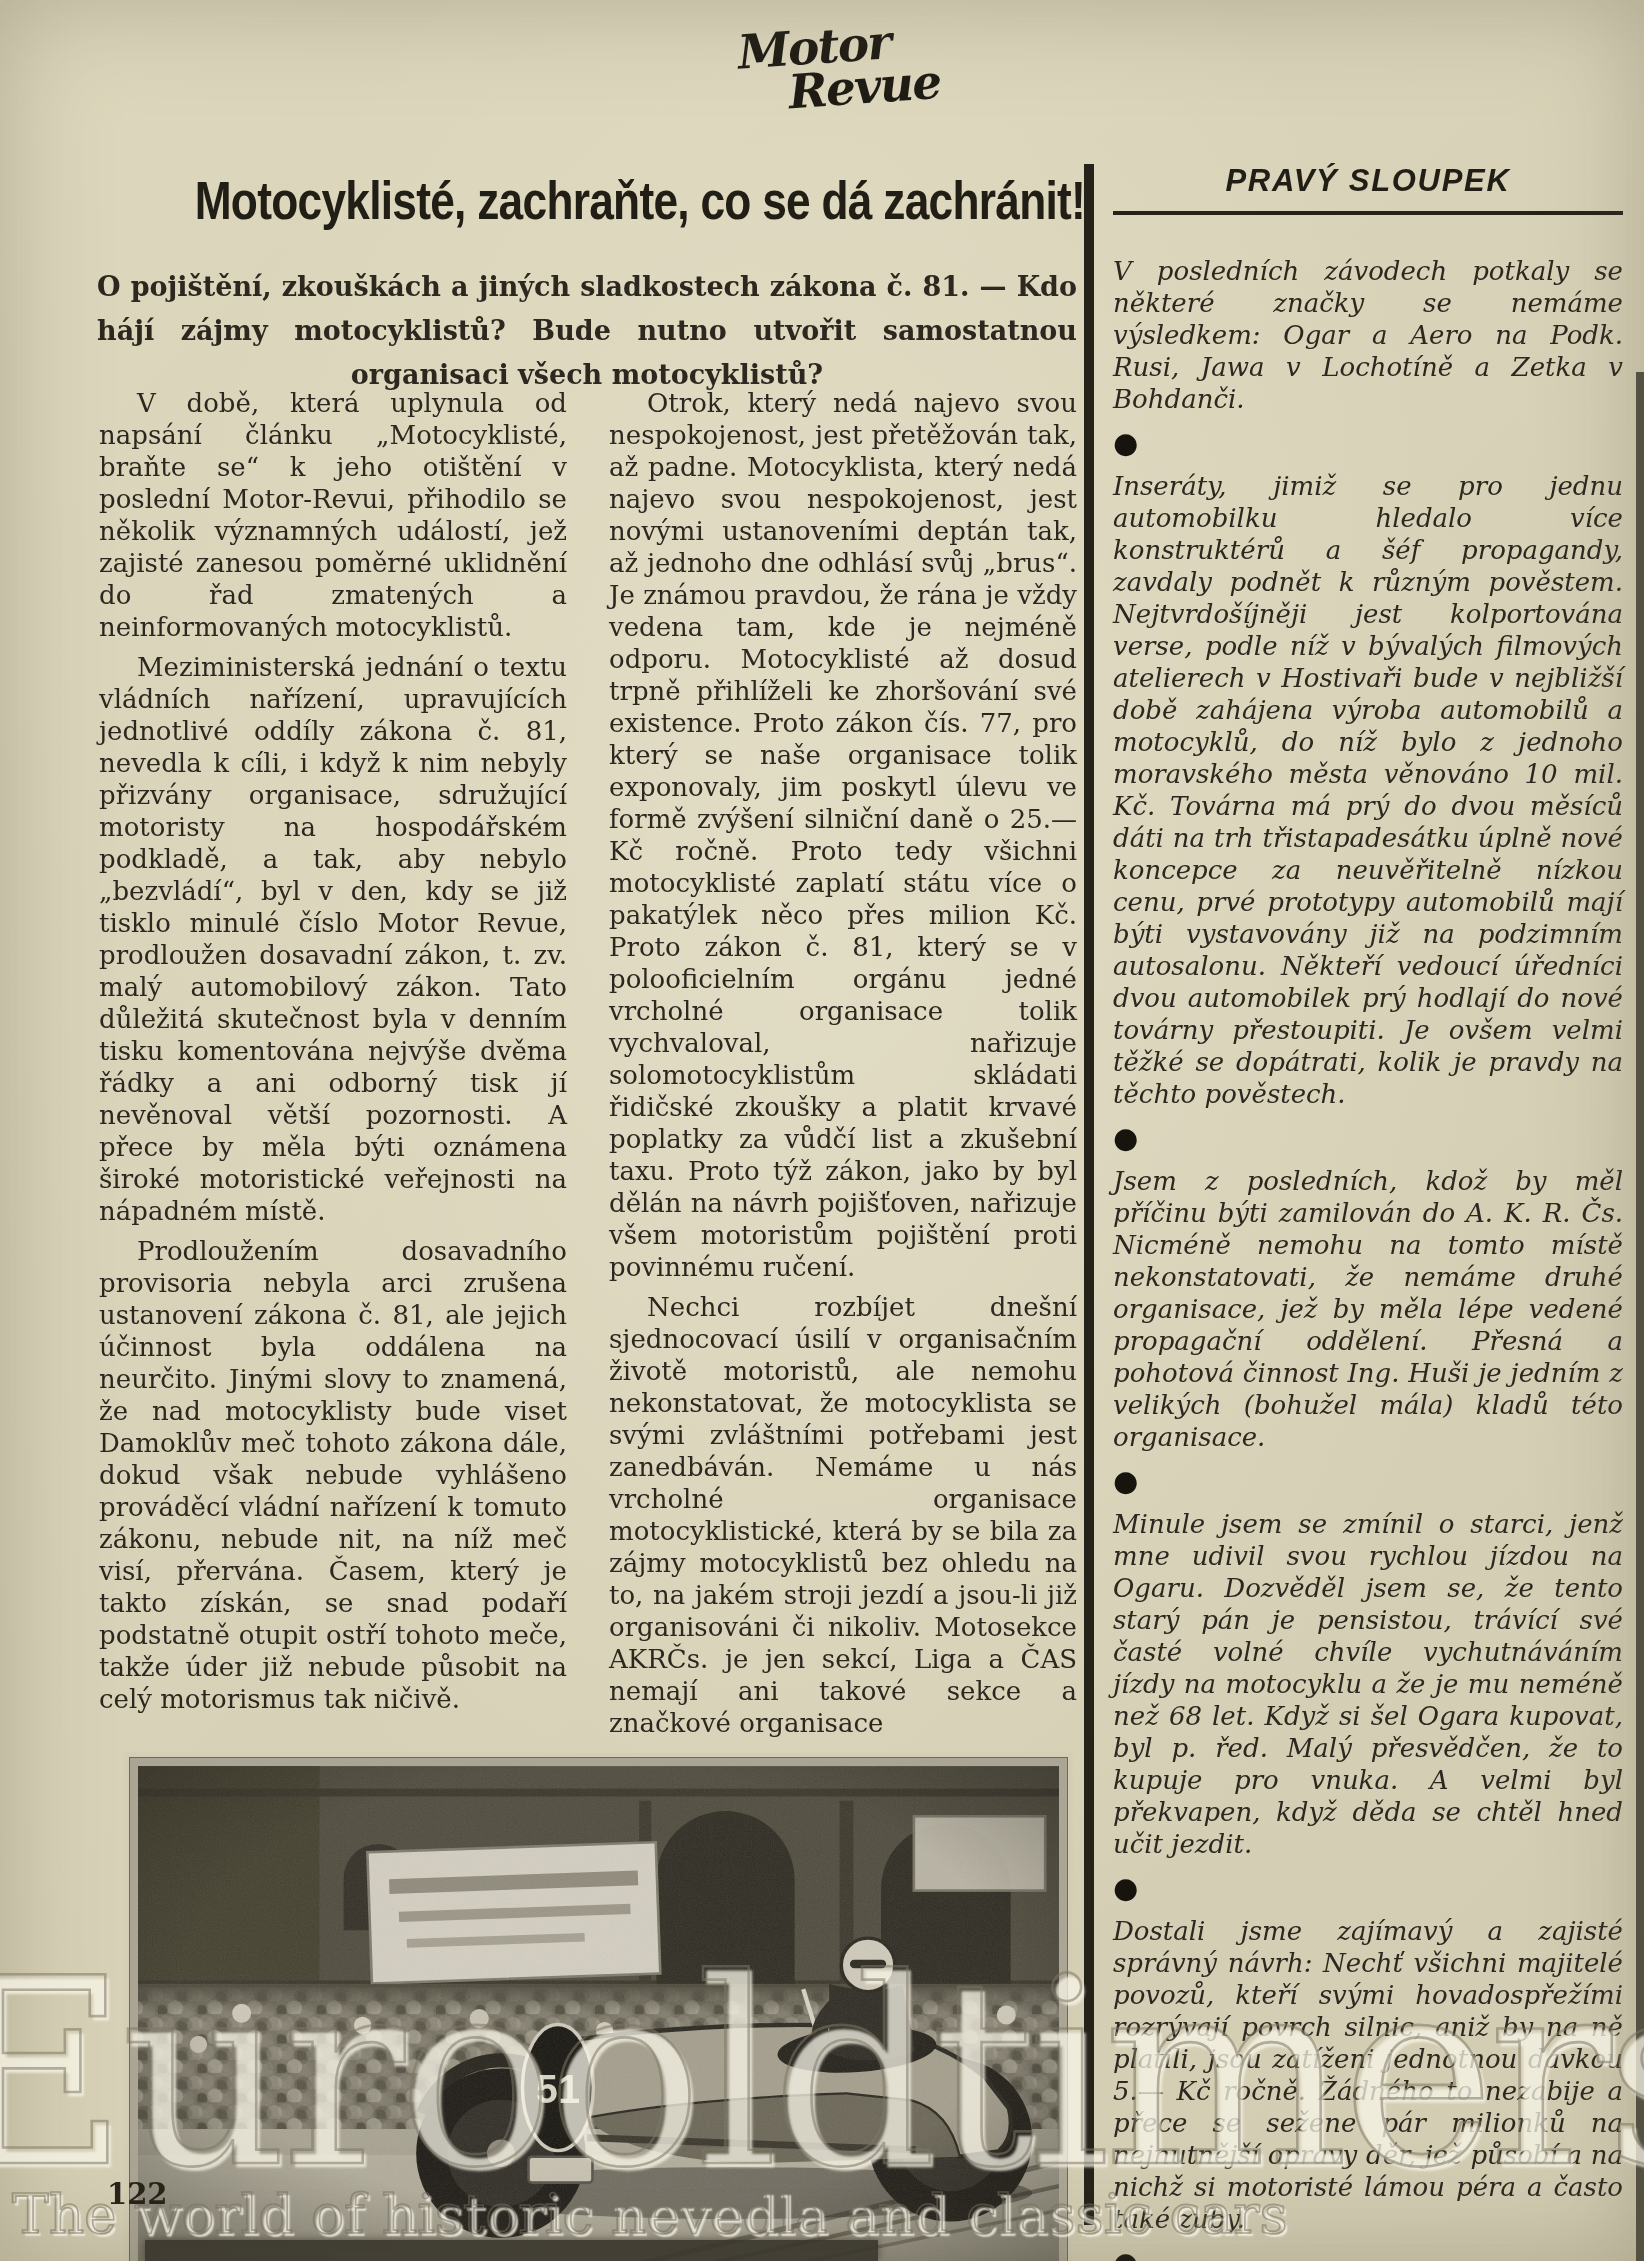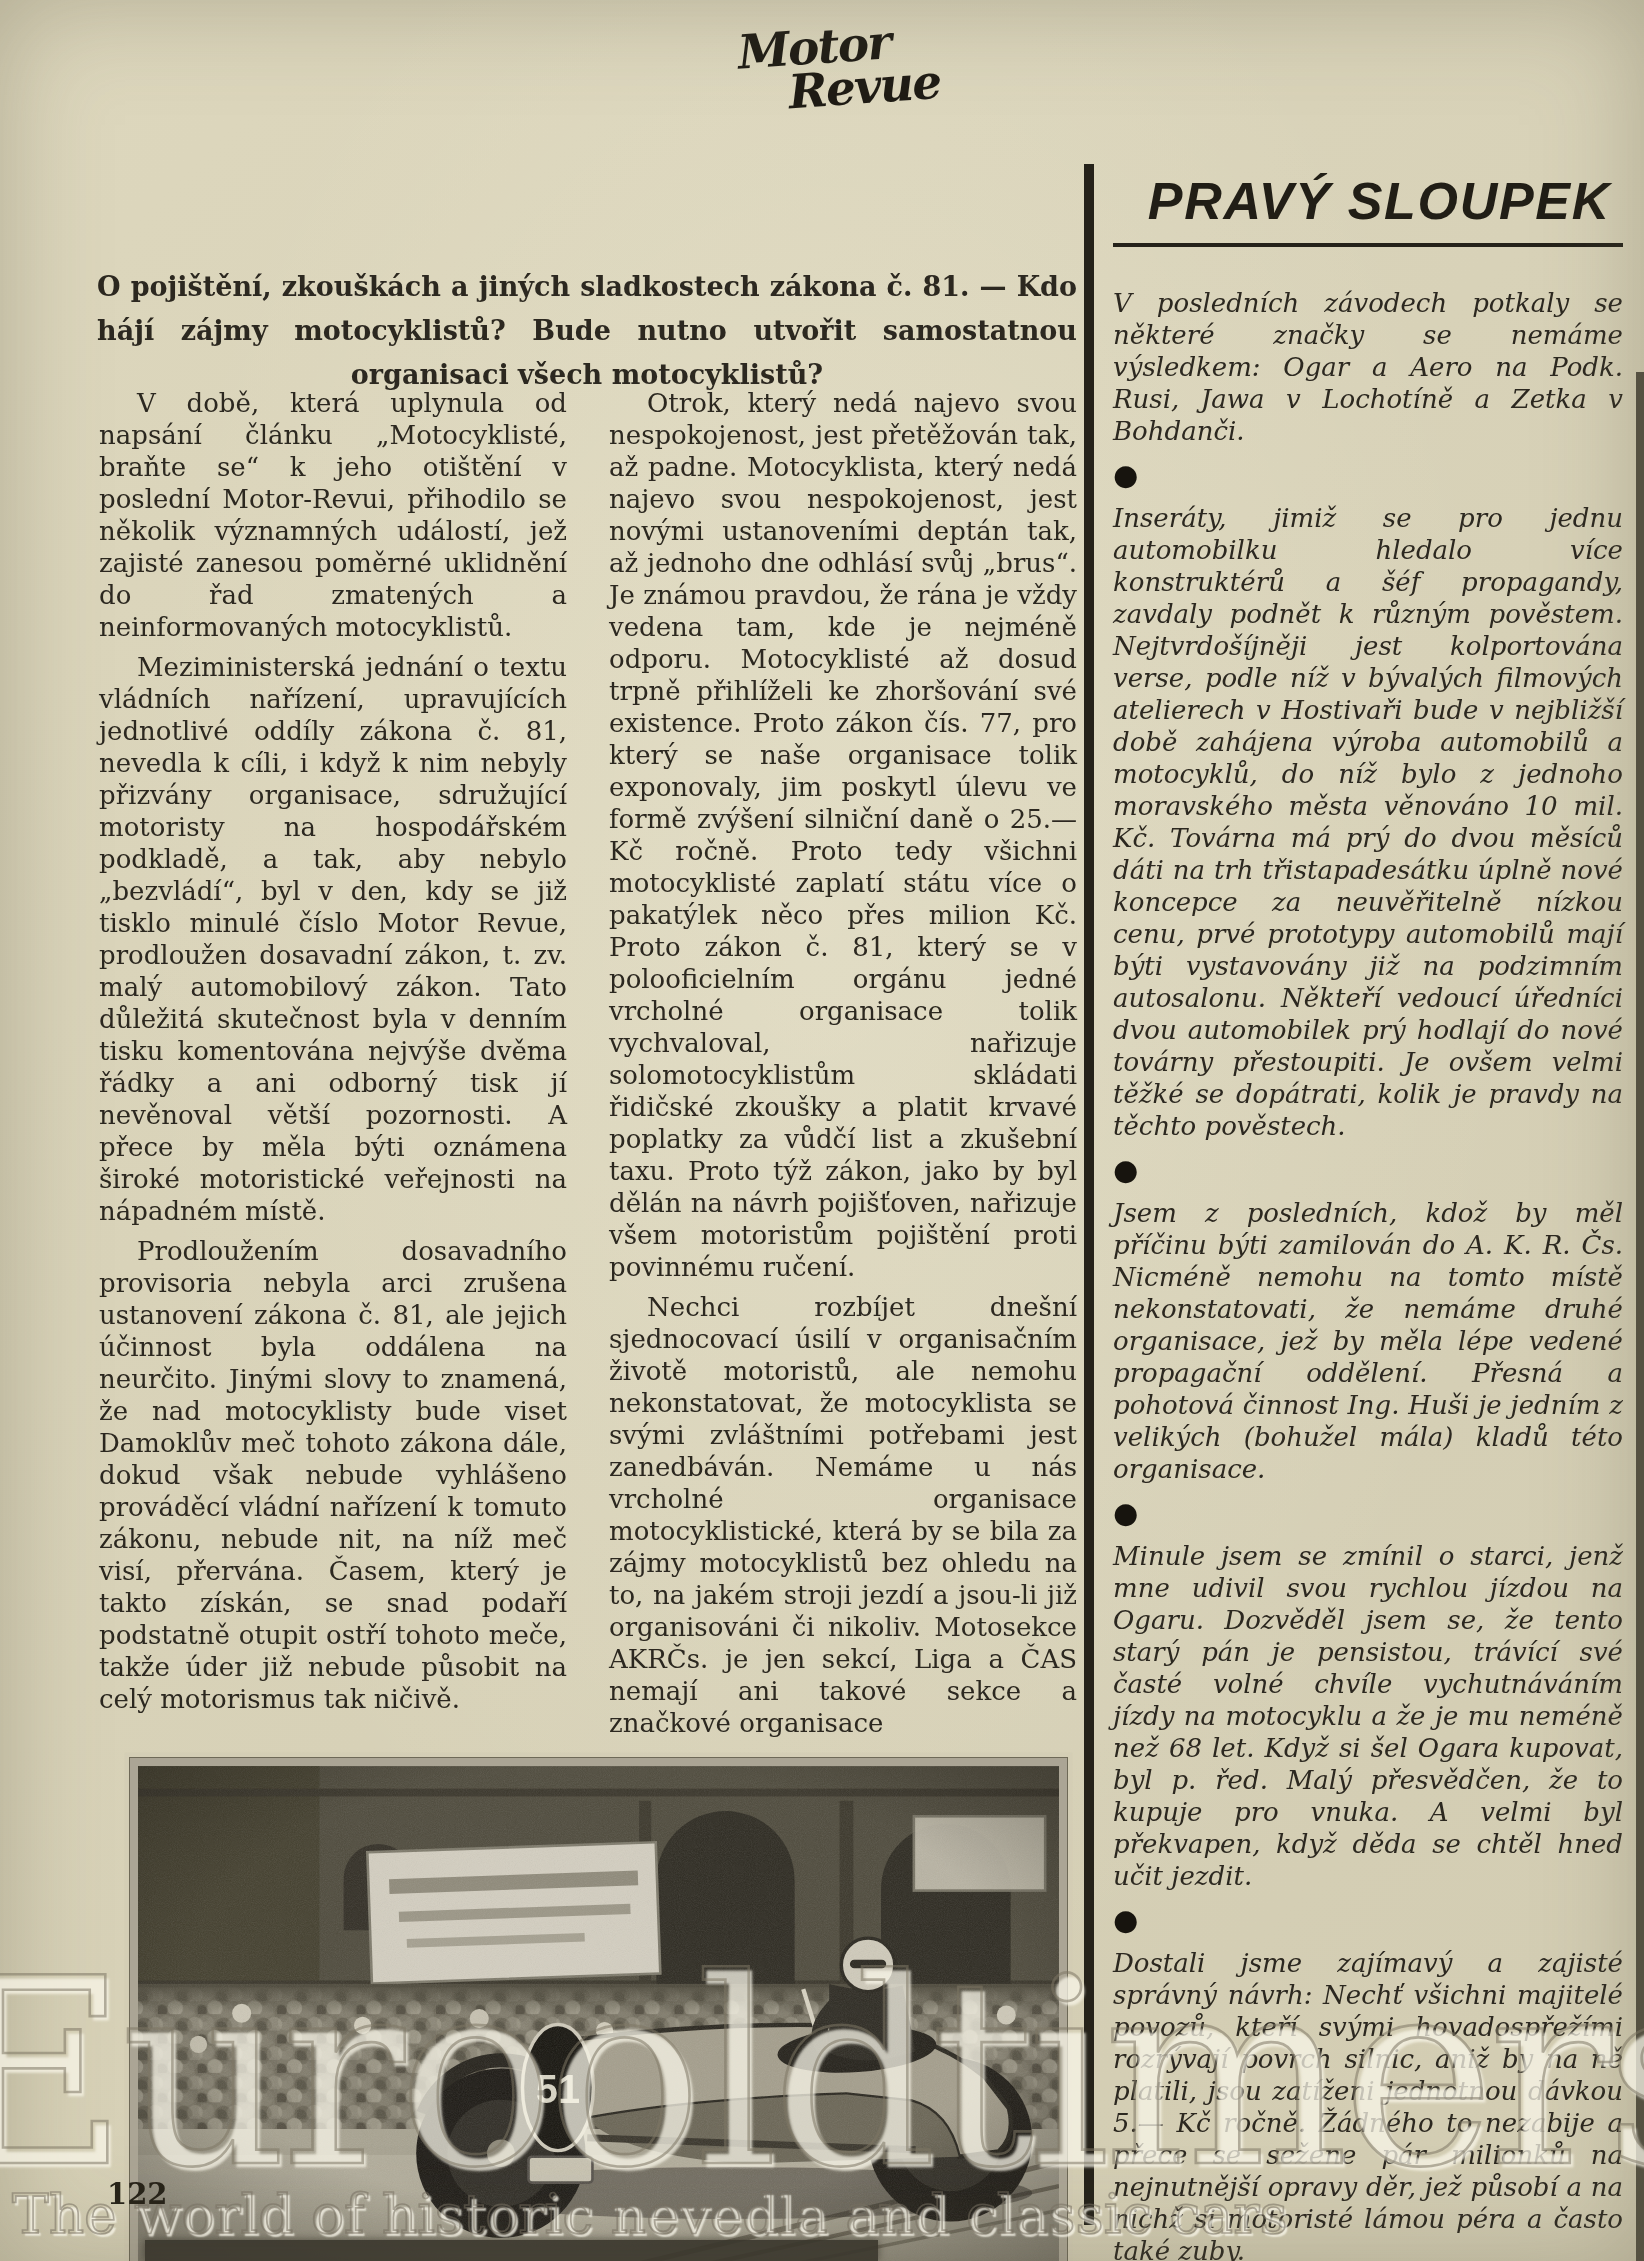--- a/index.html
+++ b/index.html
@@ -51,21 +51,21 @@
     background:#8f8a7a;box-shadow:0 0 0 5.2px rgba(210,204,180,.6);
   }
 
   .page-number{position:absolute;left:107px;top:2177px;font-weight:bold;font-size:29px;color:#262218;}
 
   
   .vrule{position:absolute;left:1084px;top:164px;width:9.5px;height:2061px;background:#25221a;}
   .sidebar{position:absolute;left:1113px;top:159px;width:510px;}
   .sidebar-title{
     font-family:"Liberation Sans", sans-serif;font-weight:bold;font-style:italic;
-    font-size:52px;letter-spacing:1.7px;color:#211e16;text-align:right;margin:12px;
+    font-size:31px;letter-spacing:1.7px;color:#211e16;text-align:center;margin:4px;
   }
   .sidebar-rule{height:4.3px;background:#25221a;margin-top:12px;}
   .sidebar-body{margin-top:40px;font-style:italic;font-size:26px;line-height:32px;text-align:justify;text-align-last:left;}
   .sidebar-body p{margin:0;}
   .sep-dot{text-align:center;font-size:29px;line-height:29px;margin:14px 0 12px 0;color:#17140e;font-style:normal;}
 
   
   .edge-strip{position:absolute;left:1636px;top:372px;width:7.8px;height:1890px;background:#3d392e;opacity:.85;}
   .bottom-band{position:absolute;left:145px;top:2240px;width:733px;height:21px;background:#35322a;opacity:.9;box-shadow:0 0 8.6px rgba(40,36,28,.7);}
 
@@ -87,20 +87,23 @@
 </head>
 <body>
 
 <div class="page">
 
   <div class="masthead">
     <div class="l1">Motor</div>
     <div class="l2">Revue</div>
   </div>
 
+  <div class="headline-wrap">
+    <span class="headline">Motocyklisté, zachraňte, co se dá zachránit!</span>
+  </div>
 
   <div class="subhead">O pojištění, zkouškách a jiných sladkostech zákona č. 81. — Kdo hájí zájmy motocyklistů? Bude nutno utvořit samostatnou organisaci všech motocyklistů?</div>
 
   <div class="main">
     <div class="cols">
       <div class="col">
         <p>V době, která uplynula od napsání článku „Motocyklisté, braňte se“ k jeho otištění v poslední Motor-Revui, přihodilo se několik významných událostí, jež zajisté zanesou poměrné uklidnění do řad zmatených a neinformovaných motocyklistů.</p>
         <p>Meziministerská jednání o textu vládních nařízení, upravujících jednotlivé oddíly zákona č. 81, nevedla k cíli, i když k nim nebyly přizvány organisace, sdružující motoristy na hospodářském podkladě, a tak, aby nebylo „bezvládí“, byl v den, kdy se již tisklo minulé číslo Motor Revue, prodloužen dosavadní zákon, t. zv. malý automobilový zákon. Tato důležitá skutečnost byla v denním tisku komentována nejvýše dvěma řádky a ani odborný tisk jí nevěnoval větší pozornosti. A přece by měla býti oznámena široké motoristické veřejnosti na nápadném místě.</p>
         <p>Prodloužením dosavadního provisoria nebyla arci zrušena ustanovení zákona č. 81, ale jejich účinnost byla oddálena na neurčito. Jinými slovy to znamená, že nad motocyklisty bude viset Damoklův meč tohoto zákona dále, dokud však nebude vyhlášeno prováděcí vládní nařízení k tomuto zákonu, nebude nit, na níž meč visí, přervána. Časem, který je takto získán, se snad podaří podstatně otupit ostří tohoto meče, takže úder již nebude působit na celý motorismus tak ničivě.</p>
       </div>

